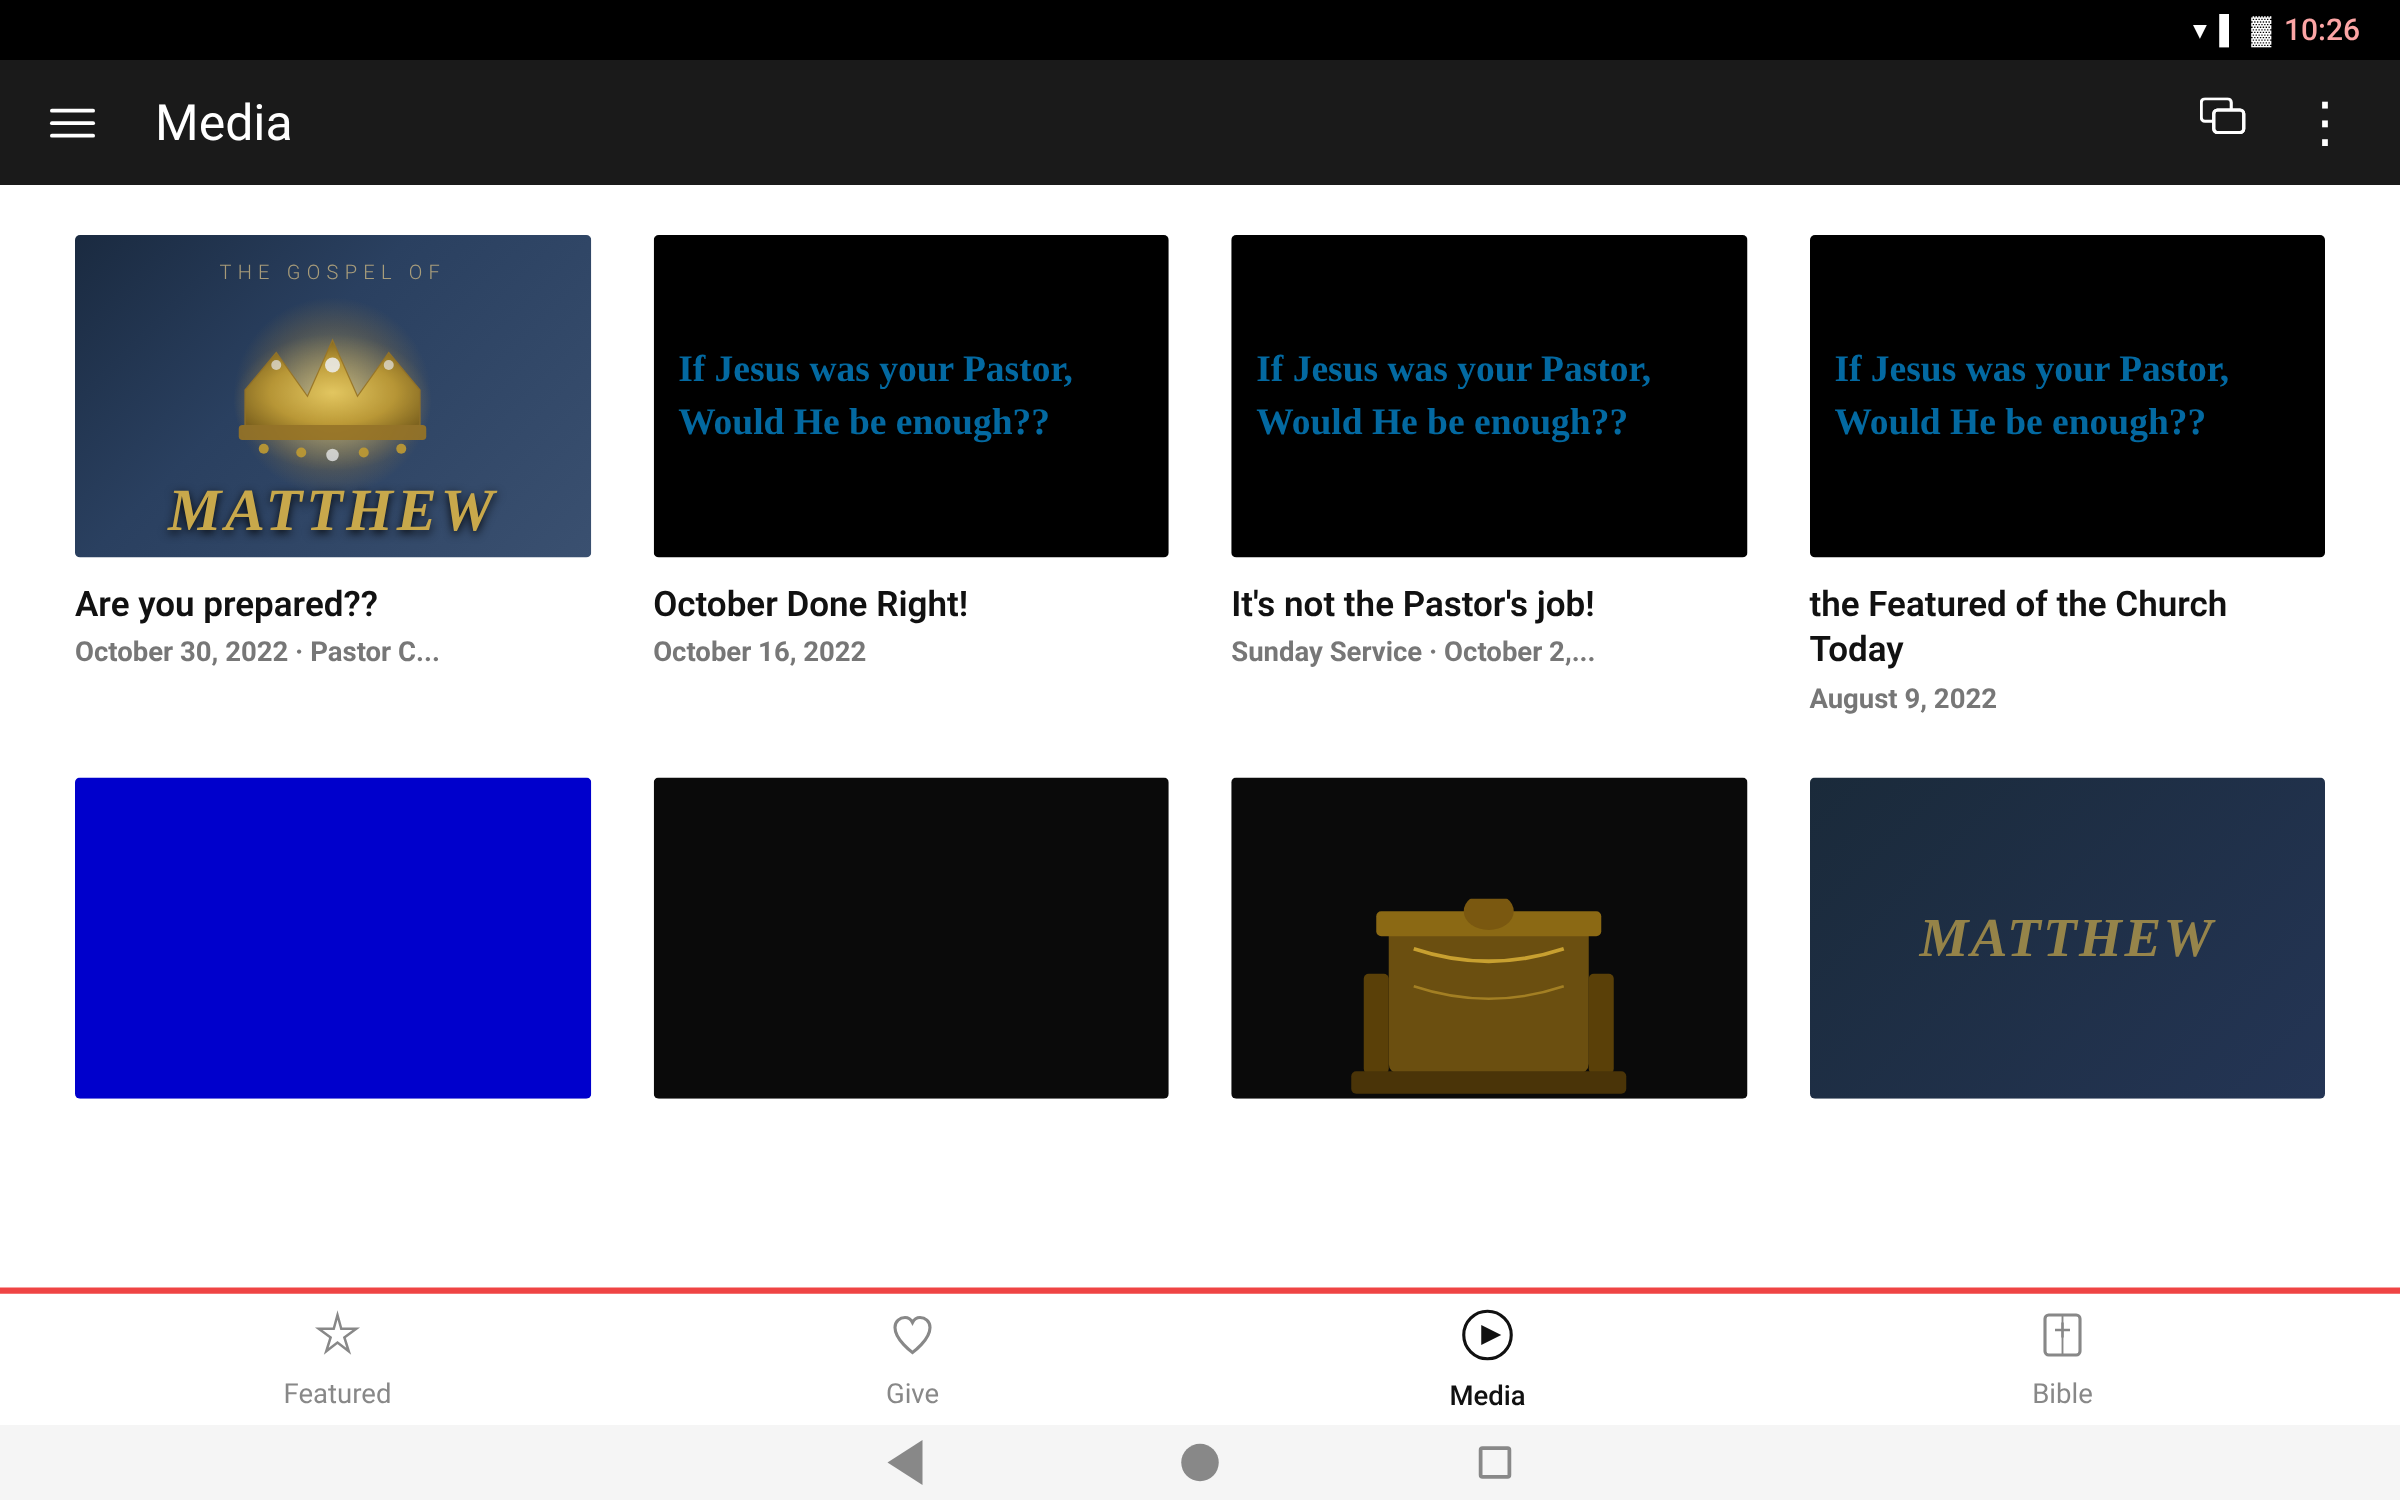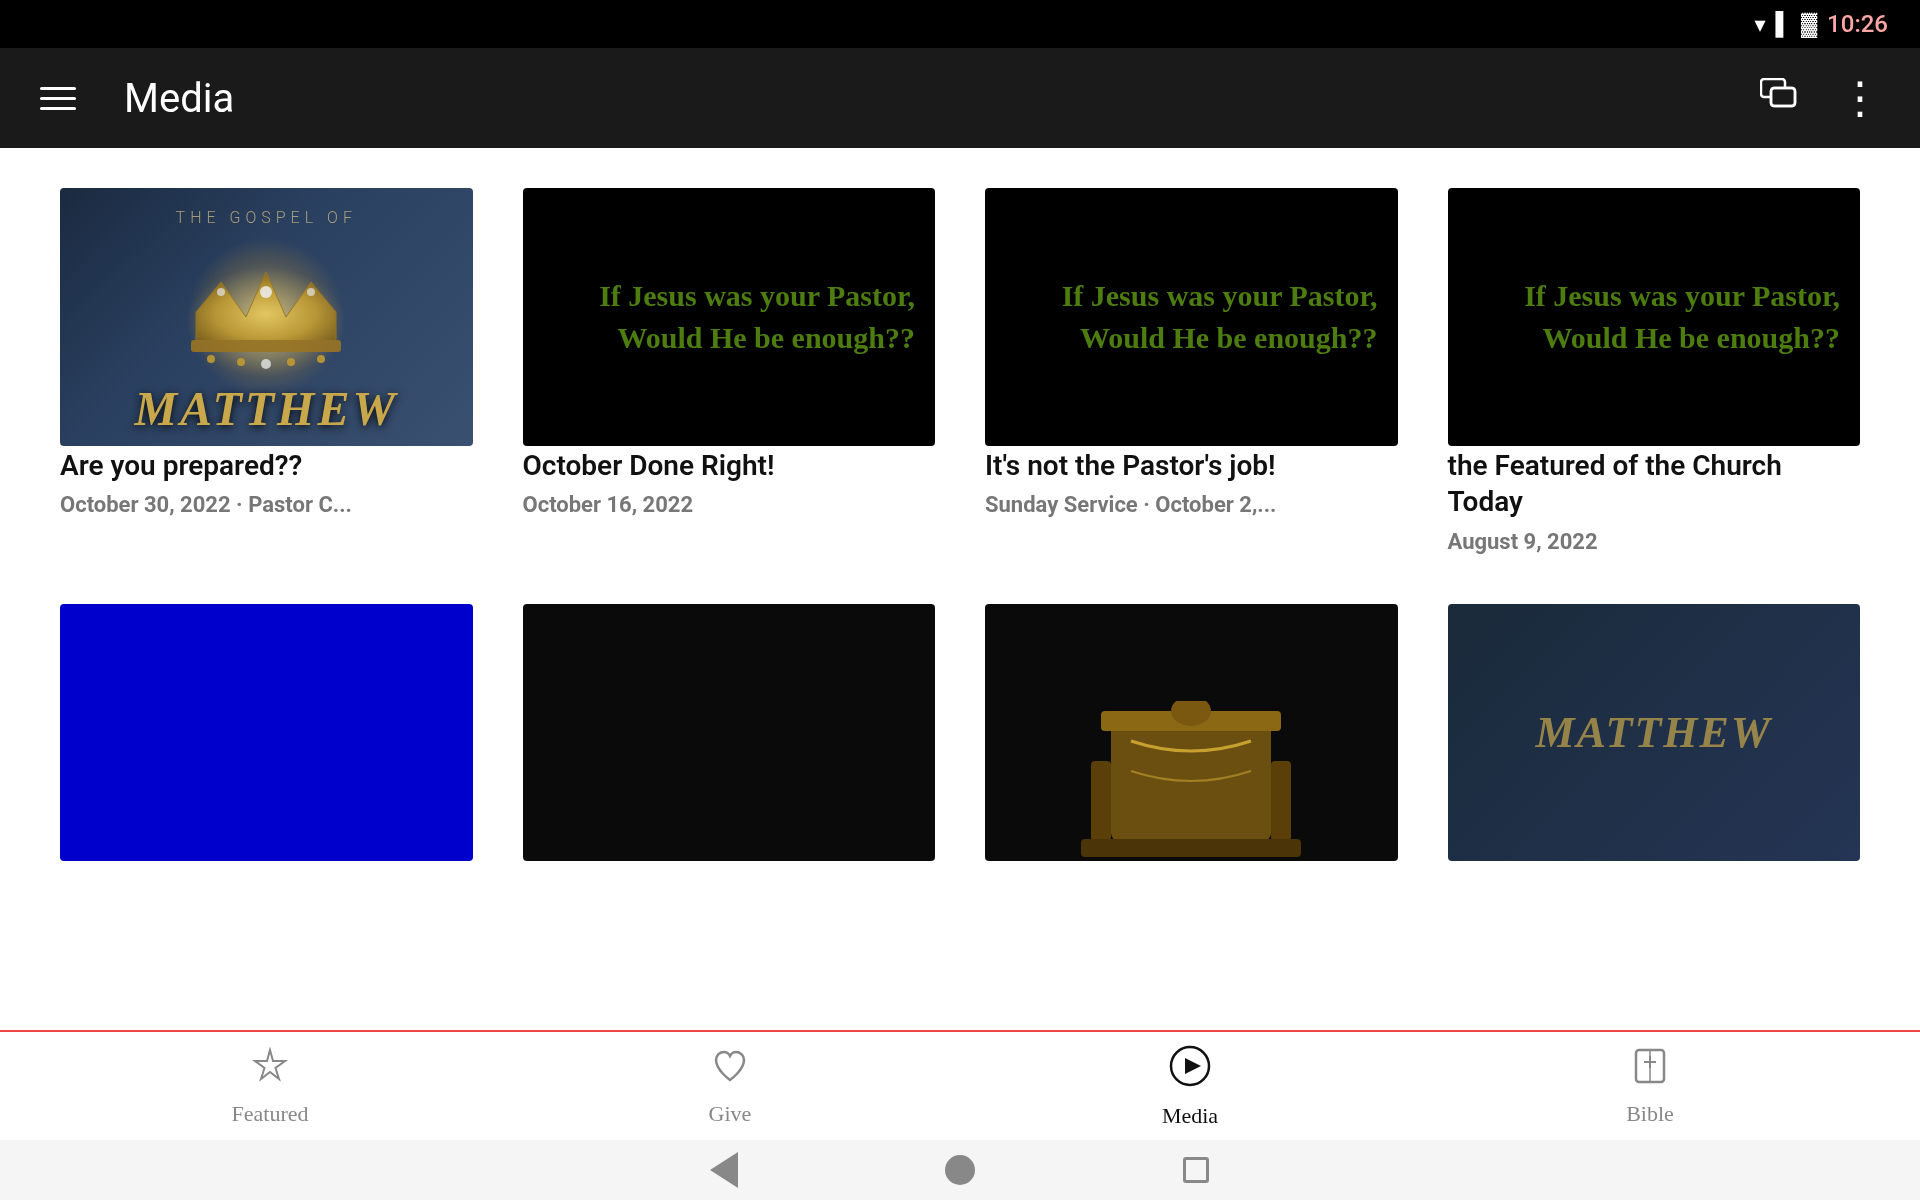--- a/index.html
+++ b/index.html
@@ -99,21 +99,21 @@
     }
 
     .media-card {
       cursor: pointer;
     }
     .media-thumb {
       width: 100%;
       aspect-ratio: 16/10;
       border-radius: 4px;
       overflow: hidden;
-      margin-bottom: 2px;
+      margin-bottom: 20px;
       position: relative;
     }
     .thumb-matthew {
       background: linear-gradient(135deg, #1a2a40 0%, #2a4060 40%, #3a5070 100%);
       display: flex;
       align-items: center;
       justify-content: center;
       height: 100%;
       flex-direction: column;
     }
@@ -152,24 +152,24 @@
       font-style: italic;
     }
     .thumb-jesus {
       background: #000;
       display: flex;
       align-items: center;
       justify-content: center;
       height: 100%;
     }
     .thumb-jesus .jesus-text {
-      color: #4d7c0f;
+      color: #0369a1;
       font-size: 28px;
       font-weight: 500;
-      text-align: right;
+      text-align: left;
       line-height: 1.4;
       padding: 20px;
       font-style: italic;
     }
     .thumb-blue {
       background: #0000cc;
       height: 100%;
     }
     .thumb-black {
       background: #0a0a0a;
@@ -214,26 +214,25 @@
     }
 
     
     .bottom-nav {
       position: absolute;
       bottom: 0;
       left: 0;
       right: 0;
       height: 110px;
       background: #fff;
-      border-top: 2px solid #ef4444;
+      border-top: 5px solid #ef4444;
       display: flex;
       align-items: center;
       justify-content: space-around;
       padding: 0 40px;
-      font-family: Liberation Serif, serif;
     }
     .nav-item {
       display: flex;
       flex-direction: column;
       align-items: center;
       gap: 8px;
       cursor: pointer;
       min-width: 120px;
     }
     .nav-icon {

